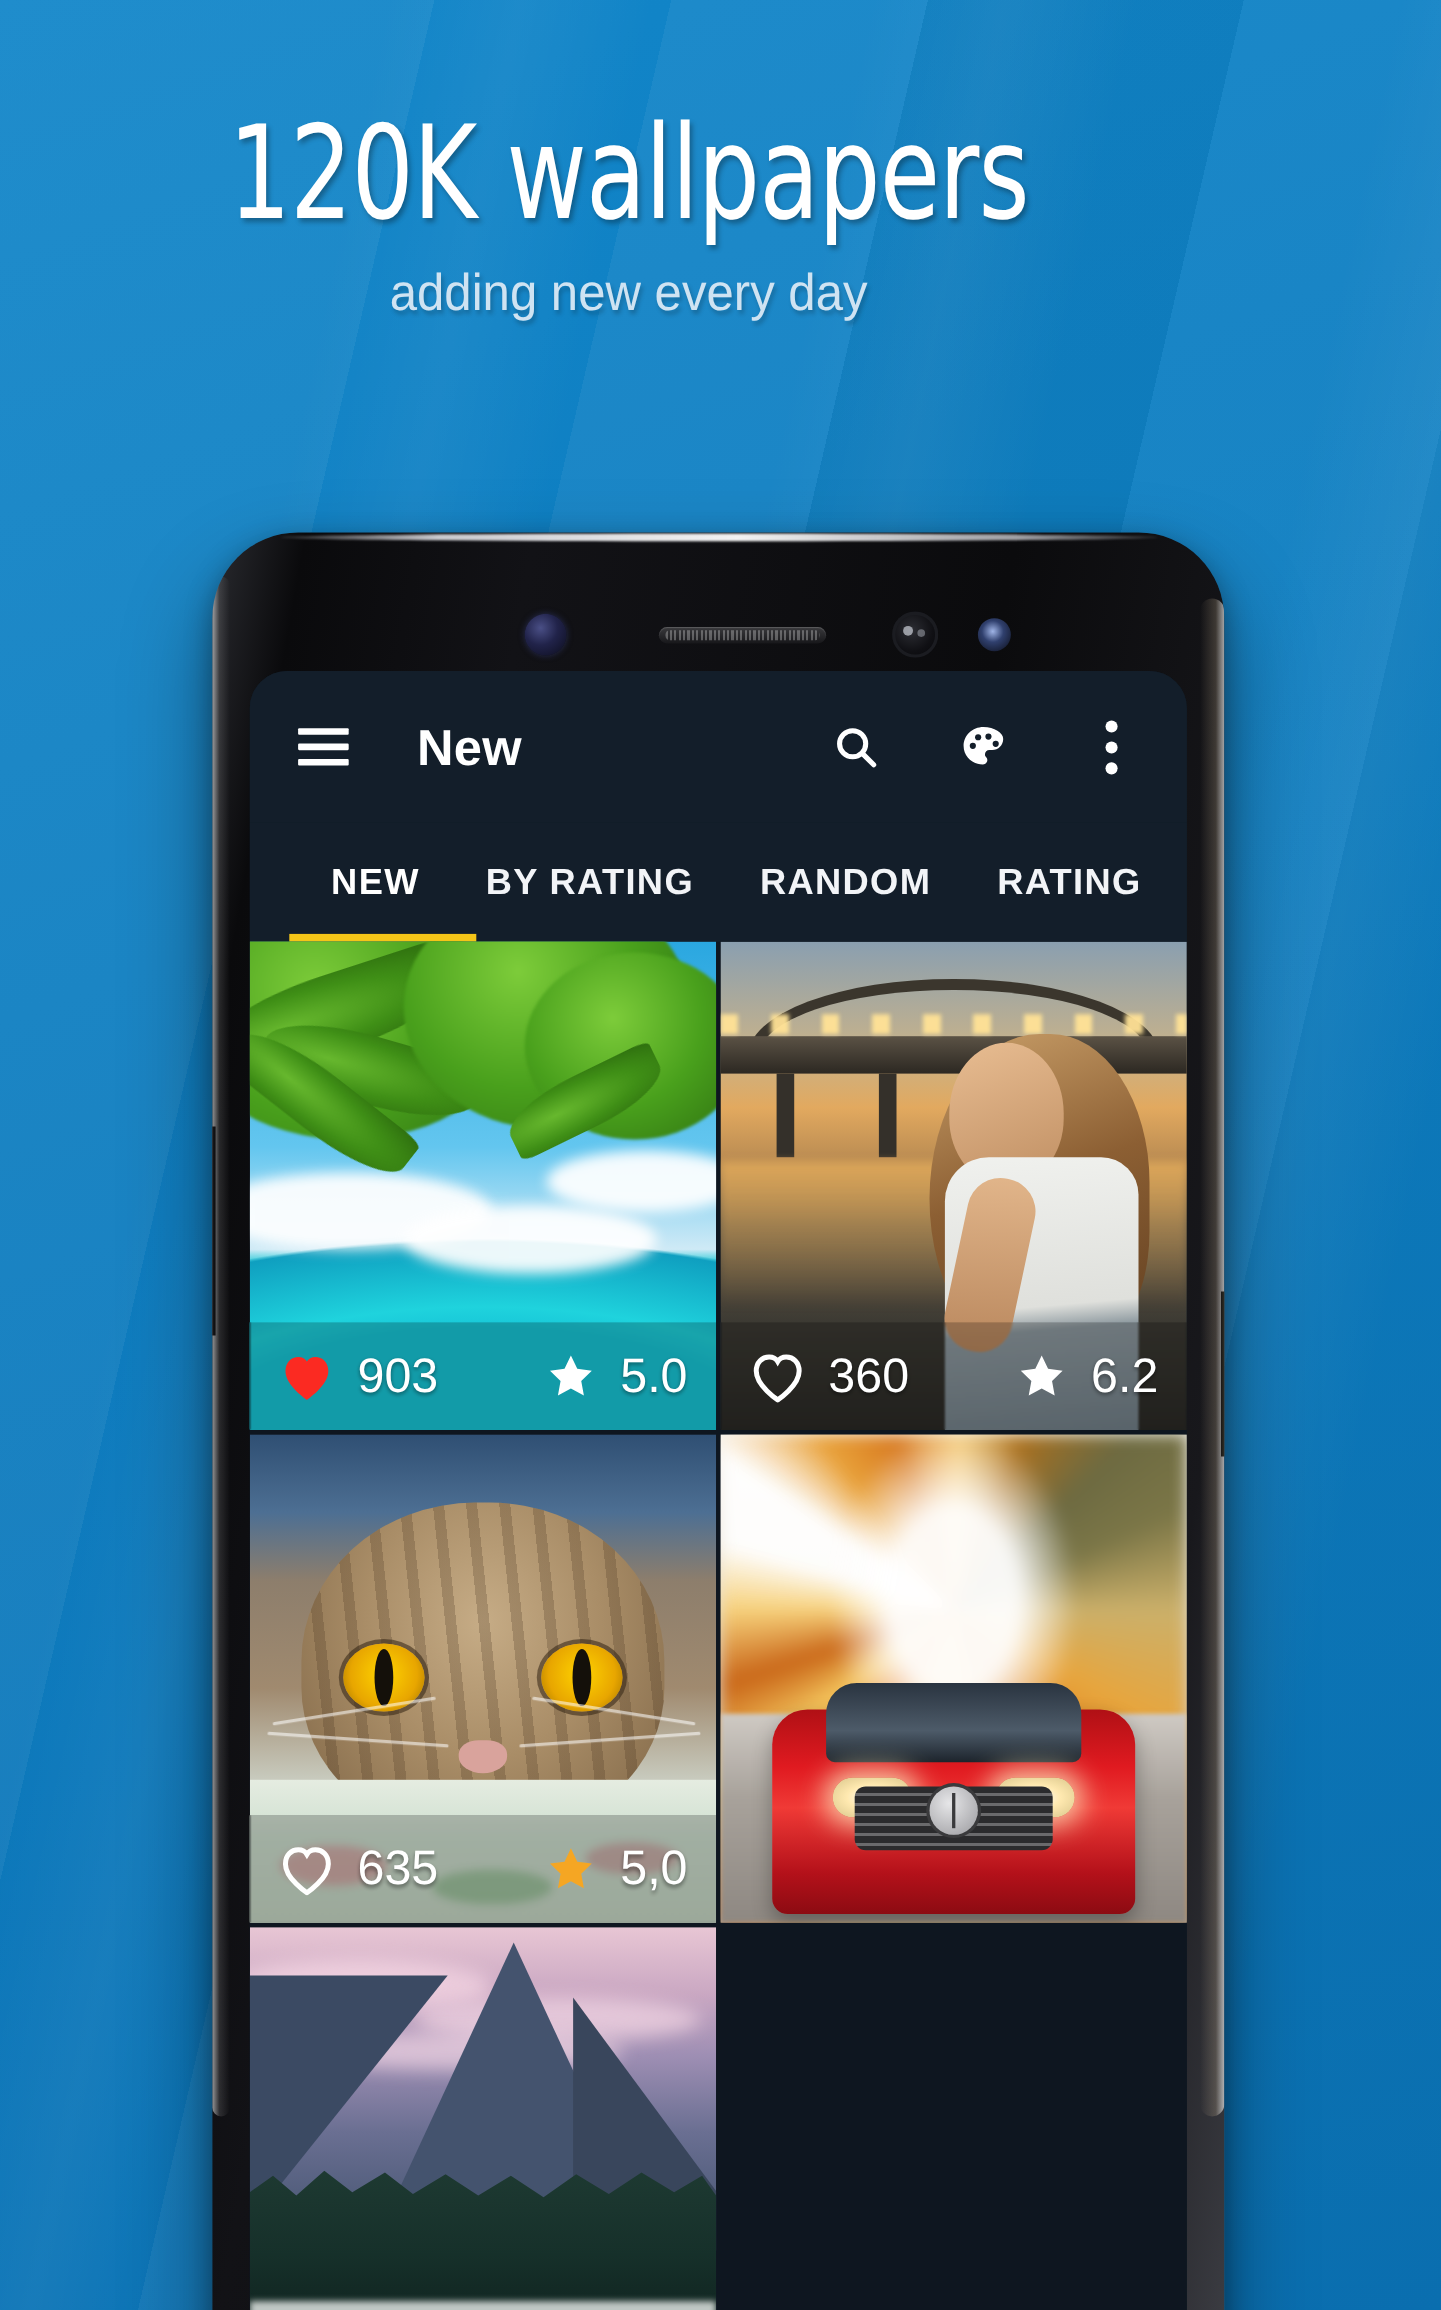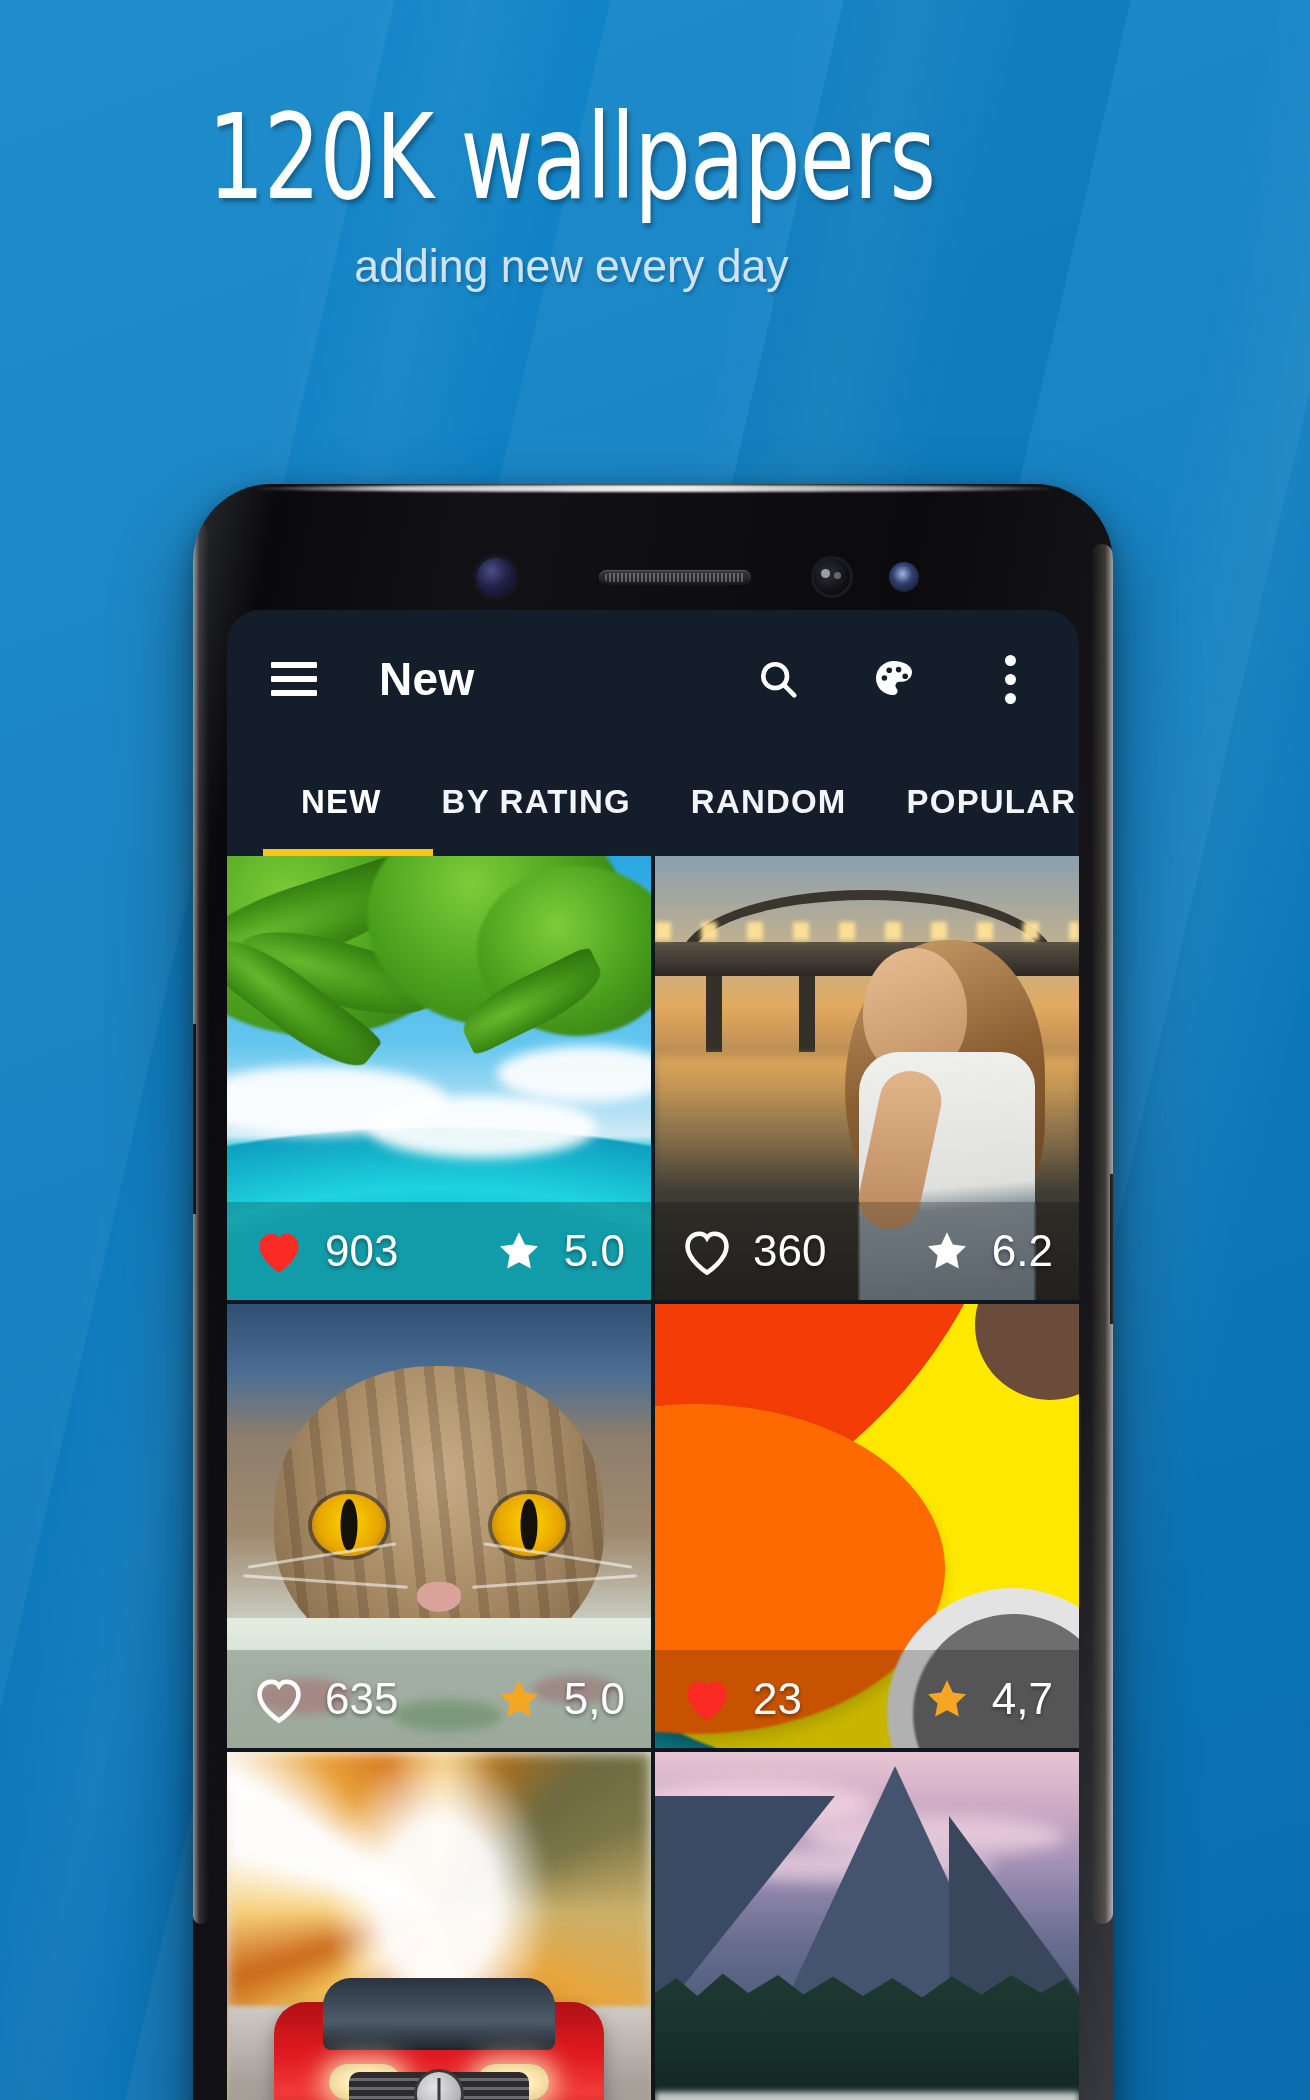--- a/index.html
+++ b/index.html
@@ -474,21 +474,21 @@
                 <i></i>
               </div>
           </div>
         </div>
       </div>
 
       <div class="tabs">
         <div class="tab">NEW</div>
         <div class="tab inactive">BY RATING</div>
         <div class="tab inactive">RANDOM</div>
-        <div class="tab inactive">POPULAR</div>
+        <div class="tab inactive">RATING</div>
         <div class="tab-indicator"></div>
       </div>
 
       <div class="grid-clip">
       <div class="grid">
 
         <div class="cell">
           <div class="art art-palm">
             <div class="palm-cloud" style="left:-40px;top:210px;width:260px;height:70px;"></div>
             <div class="palm-cloud" style="left:140px;top:240px;width:230px;height:62px;"></div>
@@ -571,45 +571,20 @@
             </div>
             <div class="stat right">
               <svg width="50" height="48" viewBox="0 0 24 24">
                 <path d="M12 2.6l2.9 6.1 6.6.9-4.8 4.6 1.2 6.6L12 17.6 6.1 20.8l1.2-6.6L2.5 9.6l6.6-.9z" fill="#f5a623"></path>
               </svg>
               <span class="stat-val">5,0</span>
             </div>
           </div>
         </div>
 
-        <div class="cell">
-          <div class="art art-mat">
-            <div class="mat-teal"></div>
-            <div class="mat-yellow"></div>
-            <div class="mat-orange-dark"></div>
-            <div class="mat-orange"></div>
-            <div class="mat-brown"></div>
-            <div class="mat-gray-out"></div>
-            <div class="mat-gray-in"></div>
-          </div>
-          <div class="stats">
-            <div class="stat">
-              <svg width="52" height="48" viewBox="0 0 24 22">
-                <path d="M12 21s-9-5.9-9-12.1C3 5.2 5.5 3 8.4 3 10.1 3 11.4 3.9 12 4.9 12.6 3.9 13.9 3 15.6 3 18.5 3 21 5.2 21 8.9 21 15.1 12 21 12 21z" fill="#fb2a22"></path>
-              </svg>
-              <span class="stat-val">23</span>
-            </div>
-            <div class="stat right">
-              <svg width="50" height="48" viewBox="0 0 24 24">
-                <path d="M12 2.6l2.9 6.1 6.6.9-4.8 4.6 1.2 6.6L12 17.6 6.1 20.8l1.2-6.6L2.5 9.6l6.6-.9z" fill="#f5a623"></path>
-              </svg>
-              <span class="stat-val">4,7</span>
-            </div>
-          </div>
-        </div>
 
         <div class="cell">
           <div class="art art-car">
             <div class="car-burst"></div>
             <div class="car-road"></div>
             <div class="car-body"></div>
             <div class="car-wind"></div>
             <div class="car-light" style="left:24%"></div>
             <div class="car-light" style="right:24%"></div>
             <div class="car-grille"></div>

